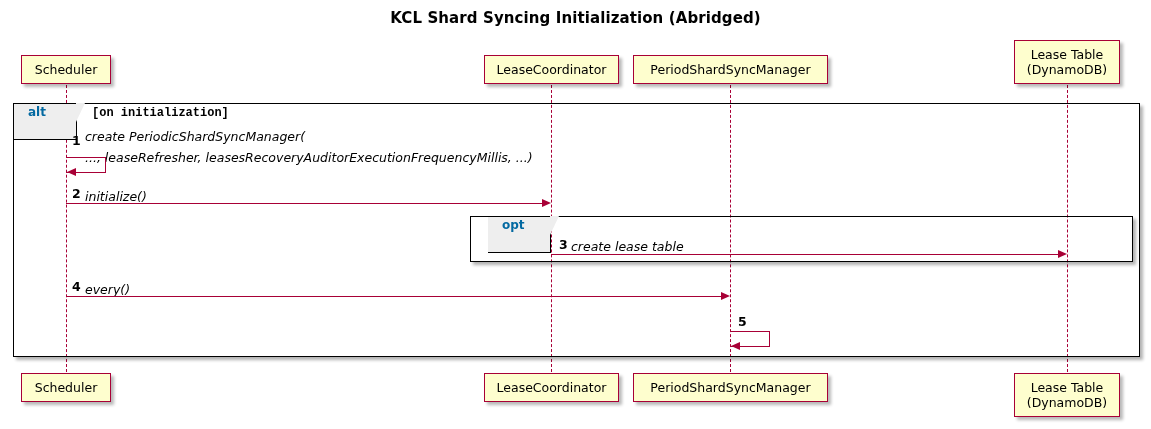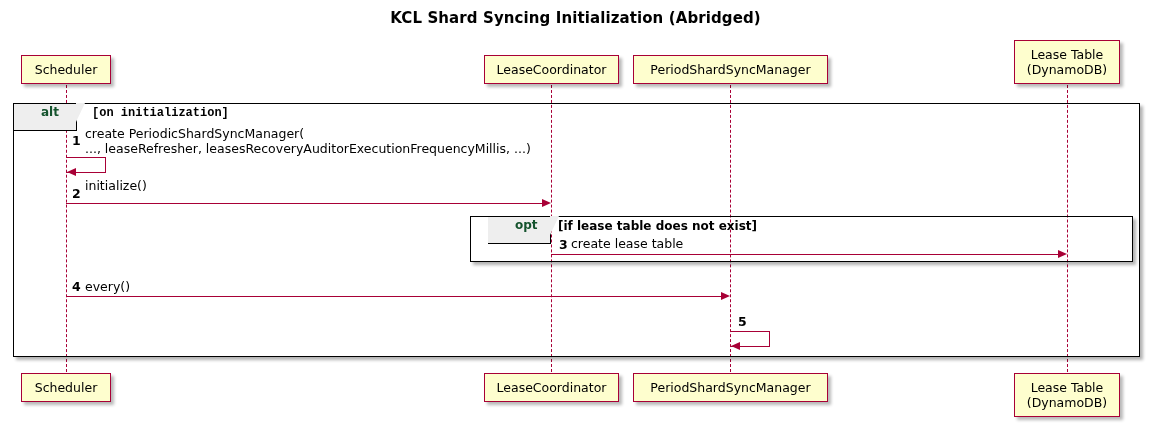--- a/index.html
+++ b/index.html
@@ -58,24 +58,24 @@
     box-shadow: 3px 3px 3px rgba(0,0,0,0.30);
   }
   .frag-tab {
     position: absolute;
     box-sizing: border-box;
     background: #EEEEEE;
     border-right: 1.5px solid #000000;
     border-bottom: 1.5px solid #000000;
     font-size: 12px;
     font-weight: bold;
-    color: #14532d;
-    padding-left: 27px;
+    color: #0369a1;
+    padding-left: 14px;
     line-height: 16px;
-    height: 27px;
+    height: 36px;
   }
   .frag-tab::after {
     content: "";
     position: absolute;
     right: -9px;
     top: -1px;
     width: 0;
     height: 0;
     border-left: 9px solid #EEEEEE;
     border-bottom: 19px solid transparent;
@@ -115,21 +115,22 @@
     border-top: 1.4px solid #A80036;
     border-right: 1.4px solid #A80036;
     border-bottom: 1.4px solid #A80036;
     border-left: none;
   }
   .msg-label {
     position: absolute;
     font-size: 12.5px;
     color: #000000;
     white-space: pre-line;
-    line-height: 15px;
+    line-height: 21px;
+    font-style: italic;
   }
   .msg-num {
     position: absolute;
     font-size: 12.5px;
     font-weight: bold;
     color: #000000;
   }
 </style>
 </head>
 <body>
@@ -163,29 +164,28 @@
   </div>
   <div class="frag-cond" style="left:92px; top:106px;font-family:Liberation Mono, monospace;">[on initialization]</div>
 
   <div class="msg-num" style="left:72px; top:133px;">1</div>
   <div class="msg-label" style="left:85px; top:126px;">create PeriodicShardSyncManager(
    ..., leaseRefresher, leasesRecoveryAuditorExecutionFrequencyMillis, ...)</div>
   <div class="self-loop" style="left:66px; top:157px; width:40px; height:16px;"></div>
   <div class="arrow-left" style="left:67px; top:168px;"></div>
 
   <div class="msg-num" style="left:72px; top:186px;">2</div>
-  <div class="msg-label" style="left:85px; top:178px;">initialize()</div>
+  <div class="msg-label" style="left:85px; top:186px;">initialize()</div>
   <div class="msg-line" style="left:66px; top:203px; width:479px;"></div>
   <div class="arrow-right" style="left:542px; top:198.5px;"></div>
 
   <div class="fragment" style="left:470px; top:216px; width:663px; height:46px;"></div>
   <div class="frag-tab" style="left:488px; top:217px; width:63px;">
     <span>opt</span>
   </div>
-  <div class="frag-cond" style="left:558px; top:219px;">[if lease table does not exist]</div>
 
   <div class="msg-num" style="left:559px; top:237px;">3</div>
   <div class="msg-label" style="left:571px; top:236px;">create lease table</div>
   <div class="msg-line" style="left:551px; top:254px; width:510px;"></div>
   <div class="arrow-right" style="left:1058px; top:249.5px;"></div>
 
   <div class="msg-num" style="left:72px; top:279px;">4</div>
   <div class="msg-label" style="left:85px; top:279px;">every()</div>
   <div class="msg-line" style="left:66px; top:296px; width:658px;"></div>
   <div class="arrow-right" style="left:721px; top:291.5px;"></div>

